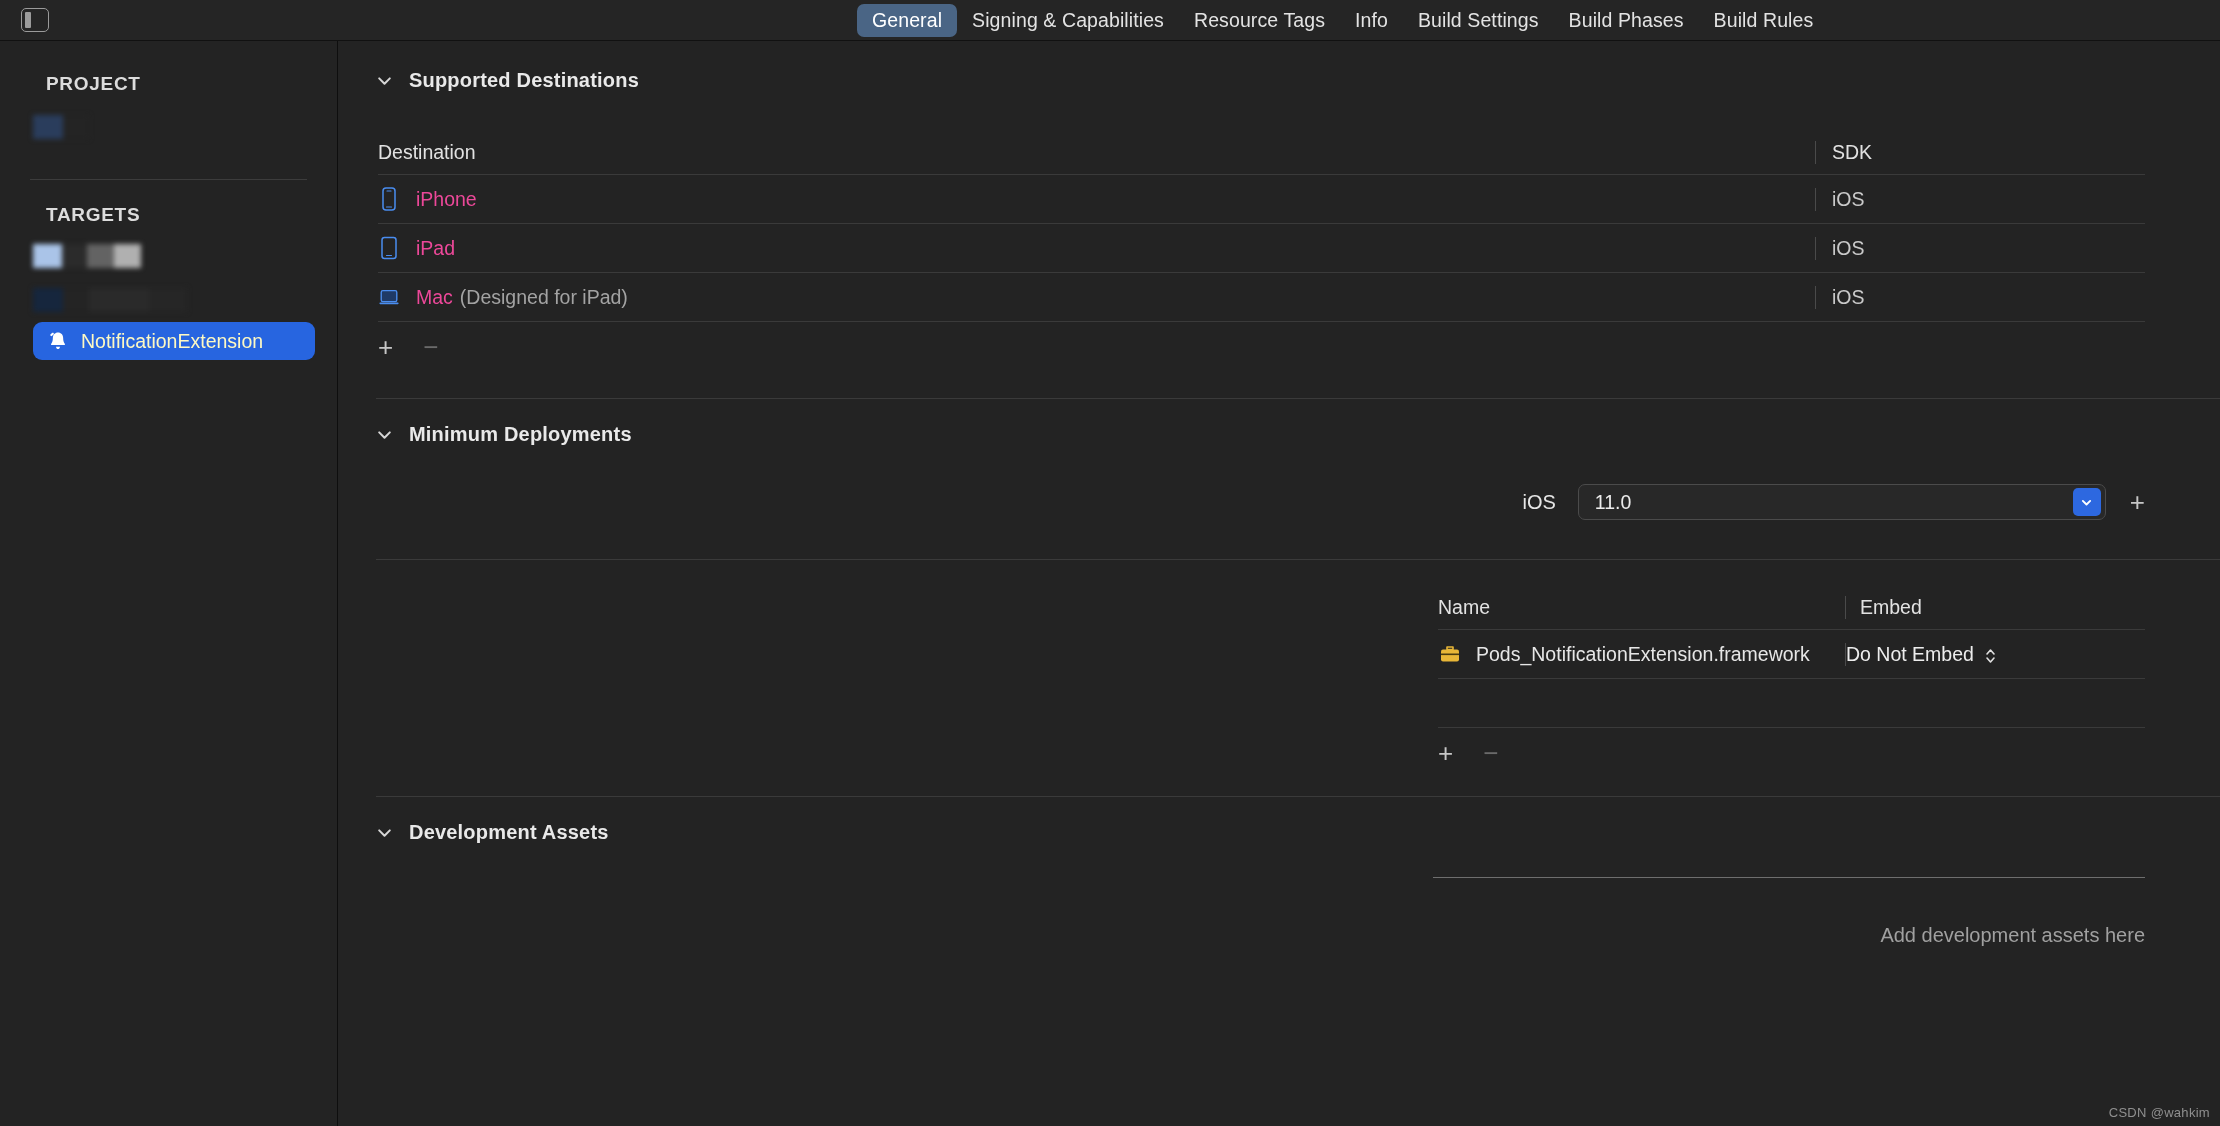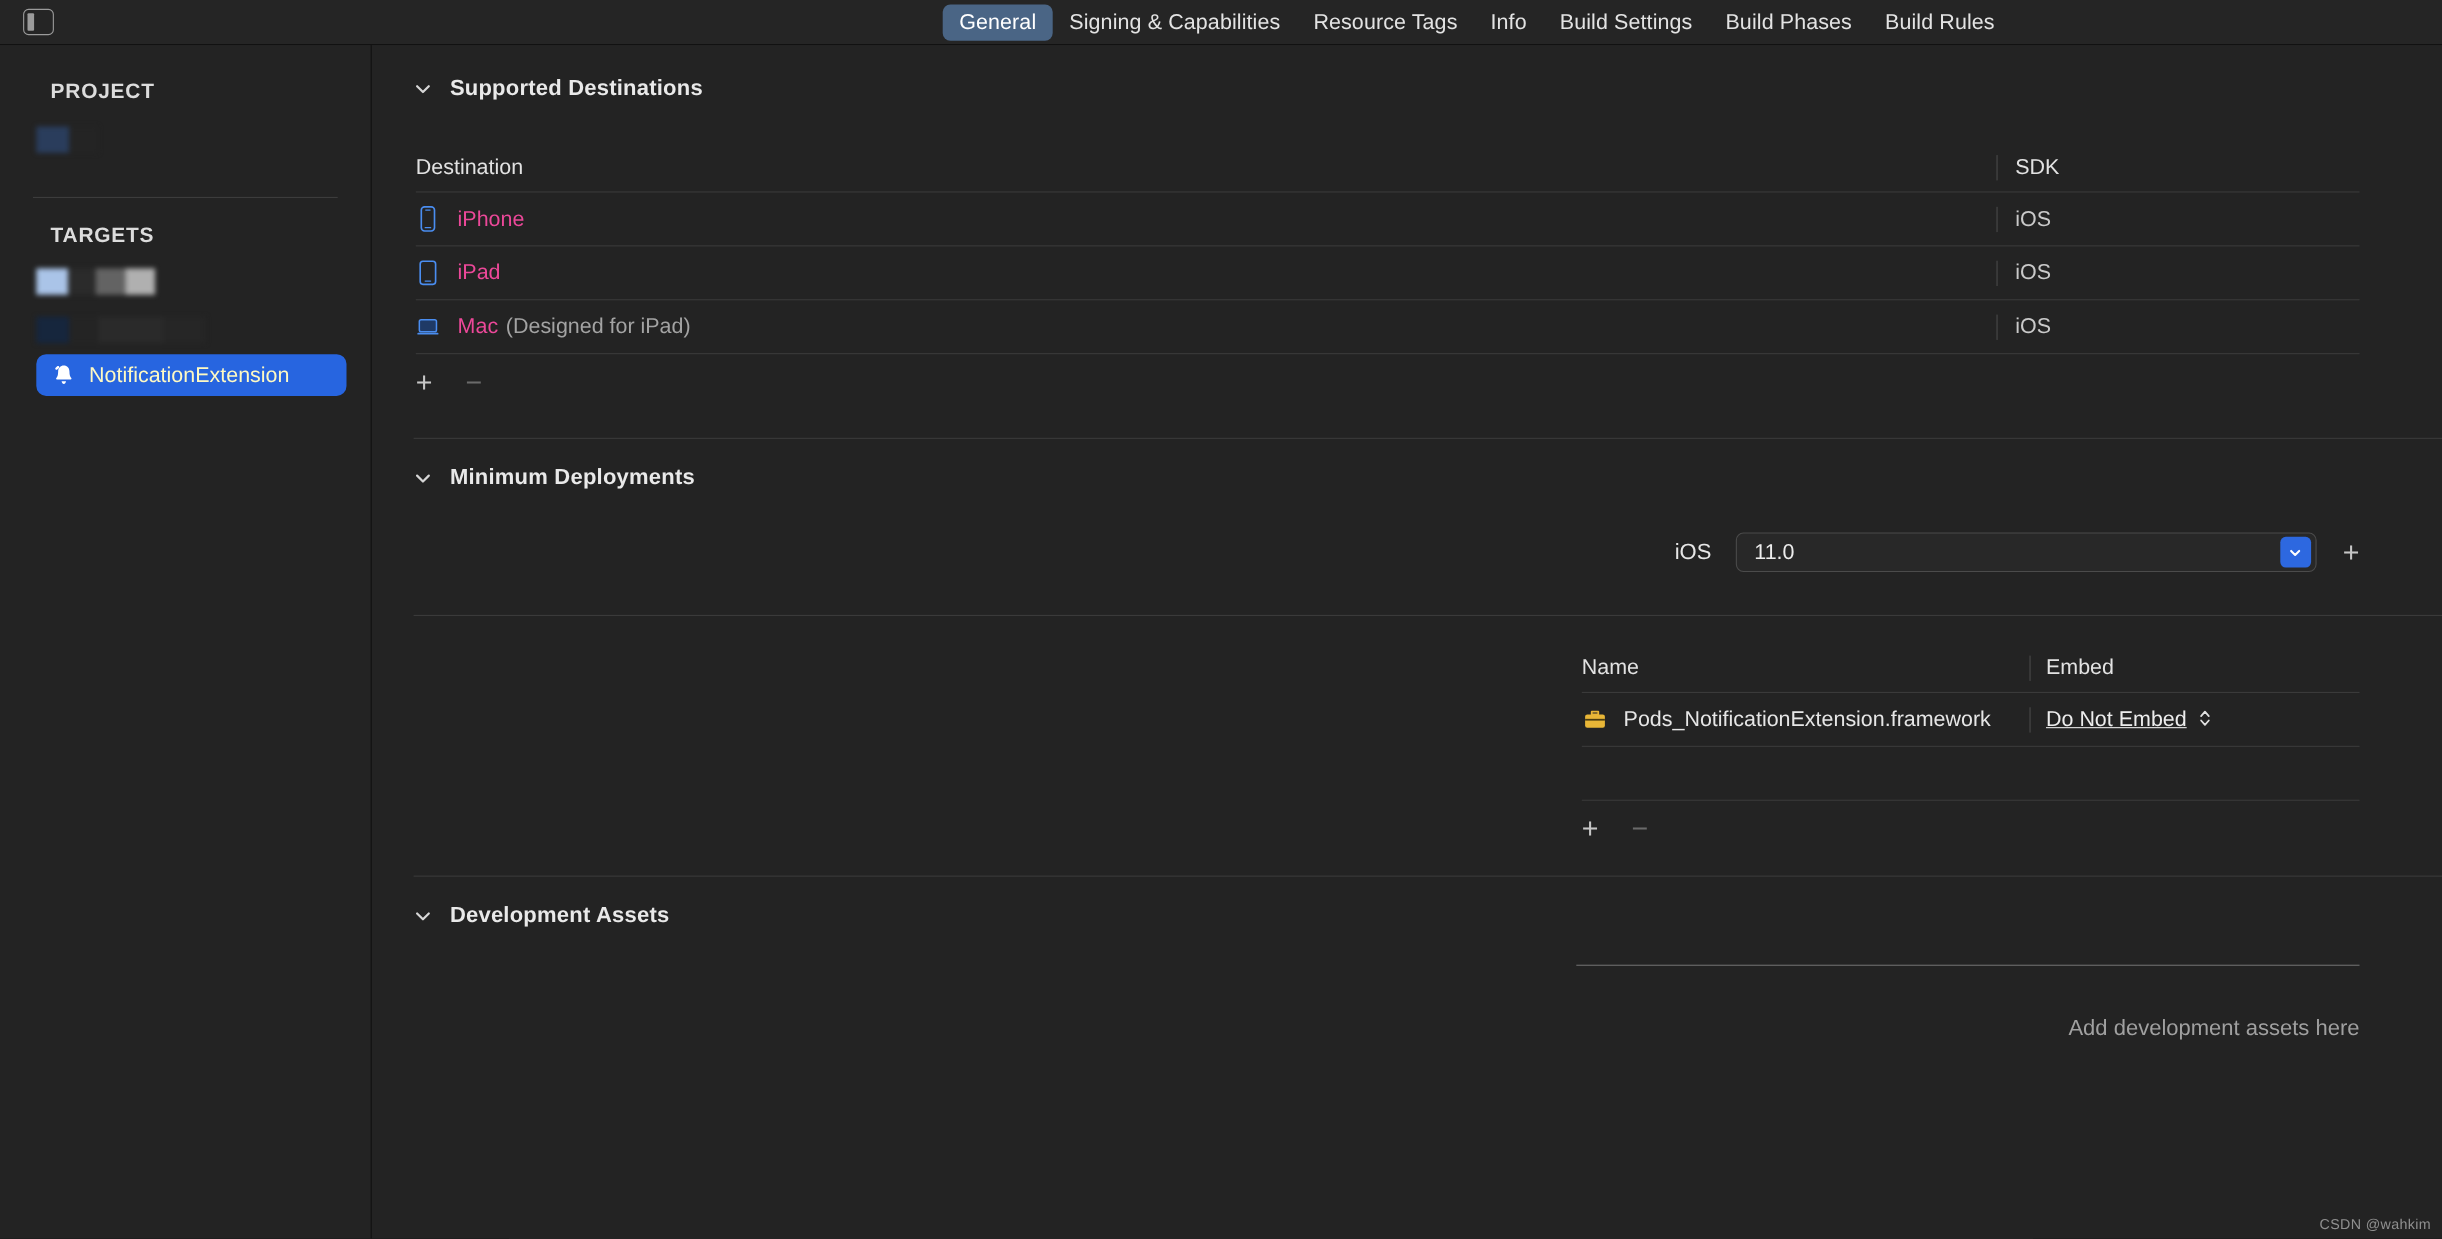--- a/index.html
+++ b/index.html
@@ -272,26 +272,24 @@
     color: #c6c6c6;
     margin-left: 24px;
     user-select: none;
     cursor: default;
   }
 
   
   .fw-icon { width: 24px; height: 22px; margin-right: 14px; flex: none; }
   .col-embed {
     width: 300px;
-    padding-left: 14px;
     border-left: 1px solid #4a4a4a;
     box-sizing: border-box;
     display: flex;
-    align-items: flex-start;
-    text-decoration: underline;
+    align-items: flex-end;
   }
   .hd-embed {
     width: 300px;
     padding-left: 14px;
     border-left: 1px solid #4a4a4a;
     box-sizing: border-box;
   }
   .embed-val { color: #ededed; }
   .embed-chev { margin-left: 10px; width: 13px; height: 20px; }
   .fw-empty { height: 48px; border-top: 1px solid #3a3a3a; border-bottom: 1px solid #3a3a3a; }

